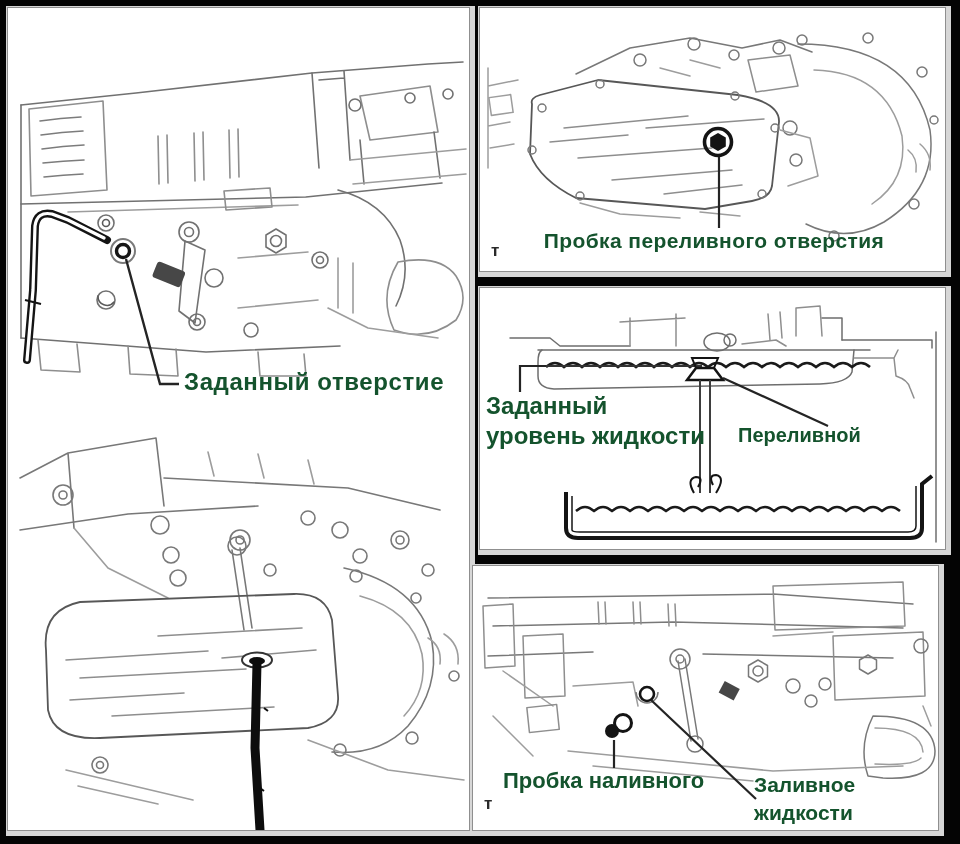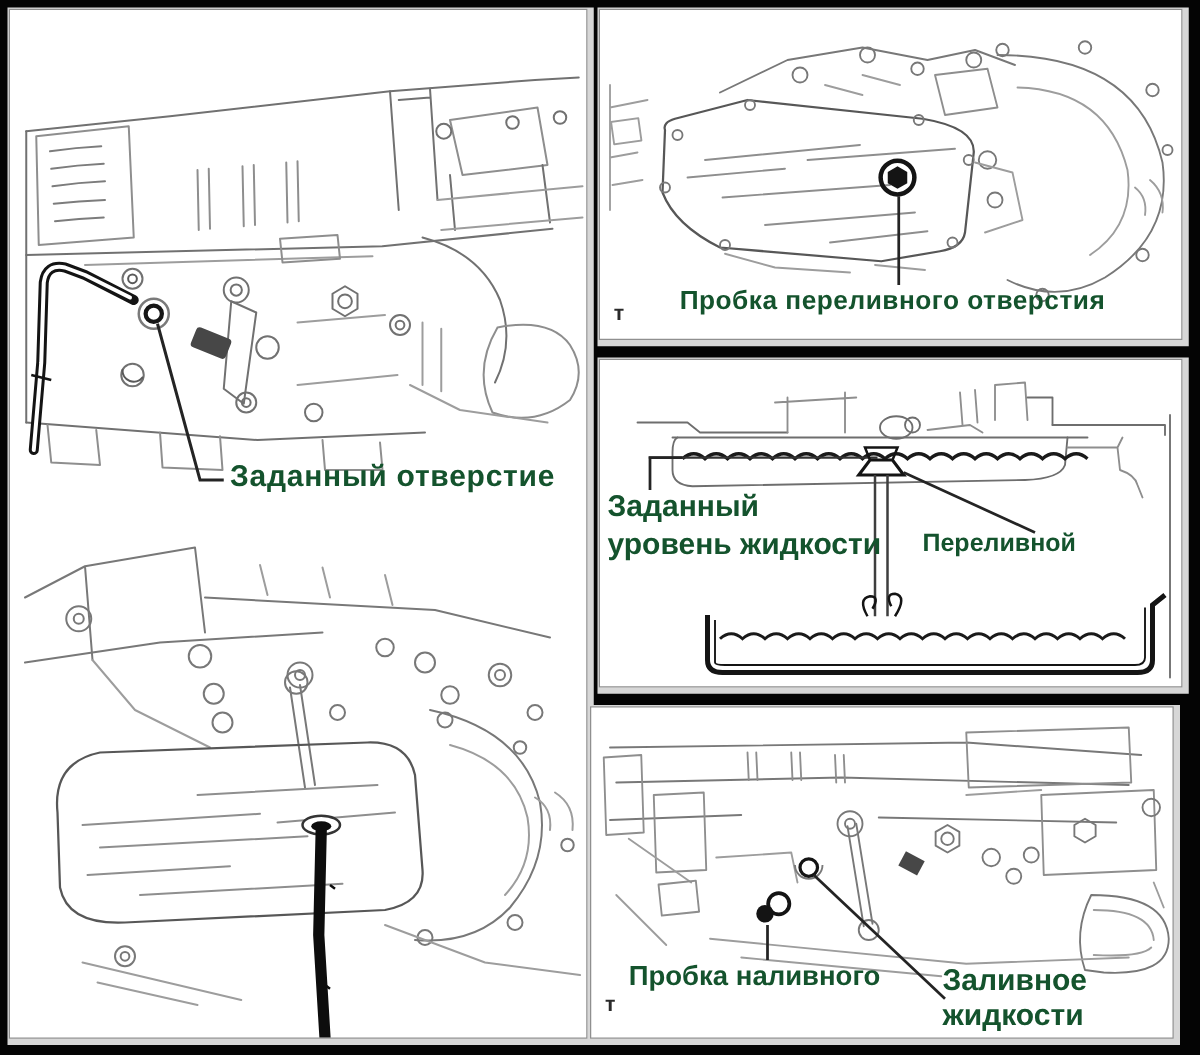--- a/index.html
+++ b/index.html
@@ -14,21 +14,21 @@
   #panel-br     {left:461px;top:565px; width:465px;height:264px;margin-left:11px;}
   .lbl{position:absolute;font-weight:bold;color:#14532d;white-space:nowrap;}
   #lbl-fill-side {left:176px;top:360px;font-size:24px;letter-spacing:0.6px;}
   #lbl-overflow  {left:28px;top:221px;width:412px;text-align:center;font-size:21px;letter-spacing:0.4px;}
   .corner-mark   {position:absolute;font-size:17px;font-weight:bold;color:#2a2a2a;}
   #corner-tr     {left:11px;top:233px;}
   #corner-br     {left:11px;top:228px;}
   #lbl-level     {left:6px;top:103px;font-size:24px;line-height:30px;}
   #lbl-pipe      {left:258px;top:132px;font-size:20px;line-height:30px;}
   #lbl-fillplug  {left:30px;top:199px;font-size:22px;line-height:31px;}
-  #lbl-fillhole2 {left:281px;top:205px;font-size:24px;line-height:28px;}
+  #lbl-fillhole2 {left:281px;top:205px;font-size:21px;line-height:28px;}
   .lbl span{display:block;}
 </style>
 </head>
 <body>
 
 <div class="page">
 
   <section class="panel" id="panel-left">
     <svg width="461" height="822" viewBox="0 0 461 822">
 

